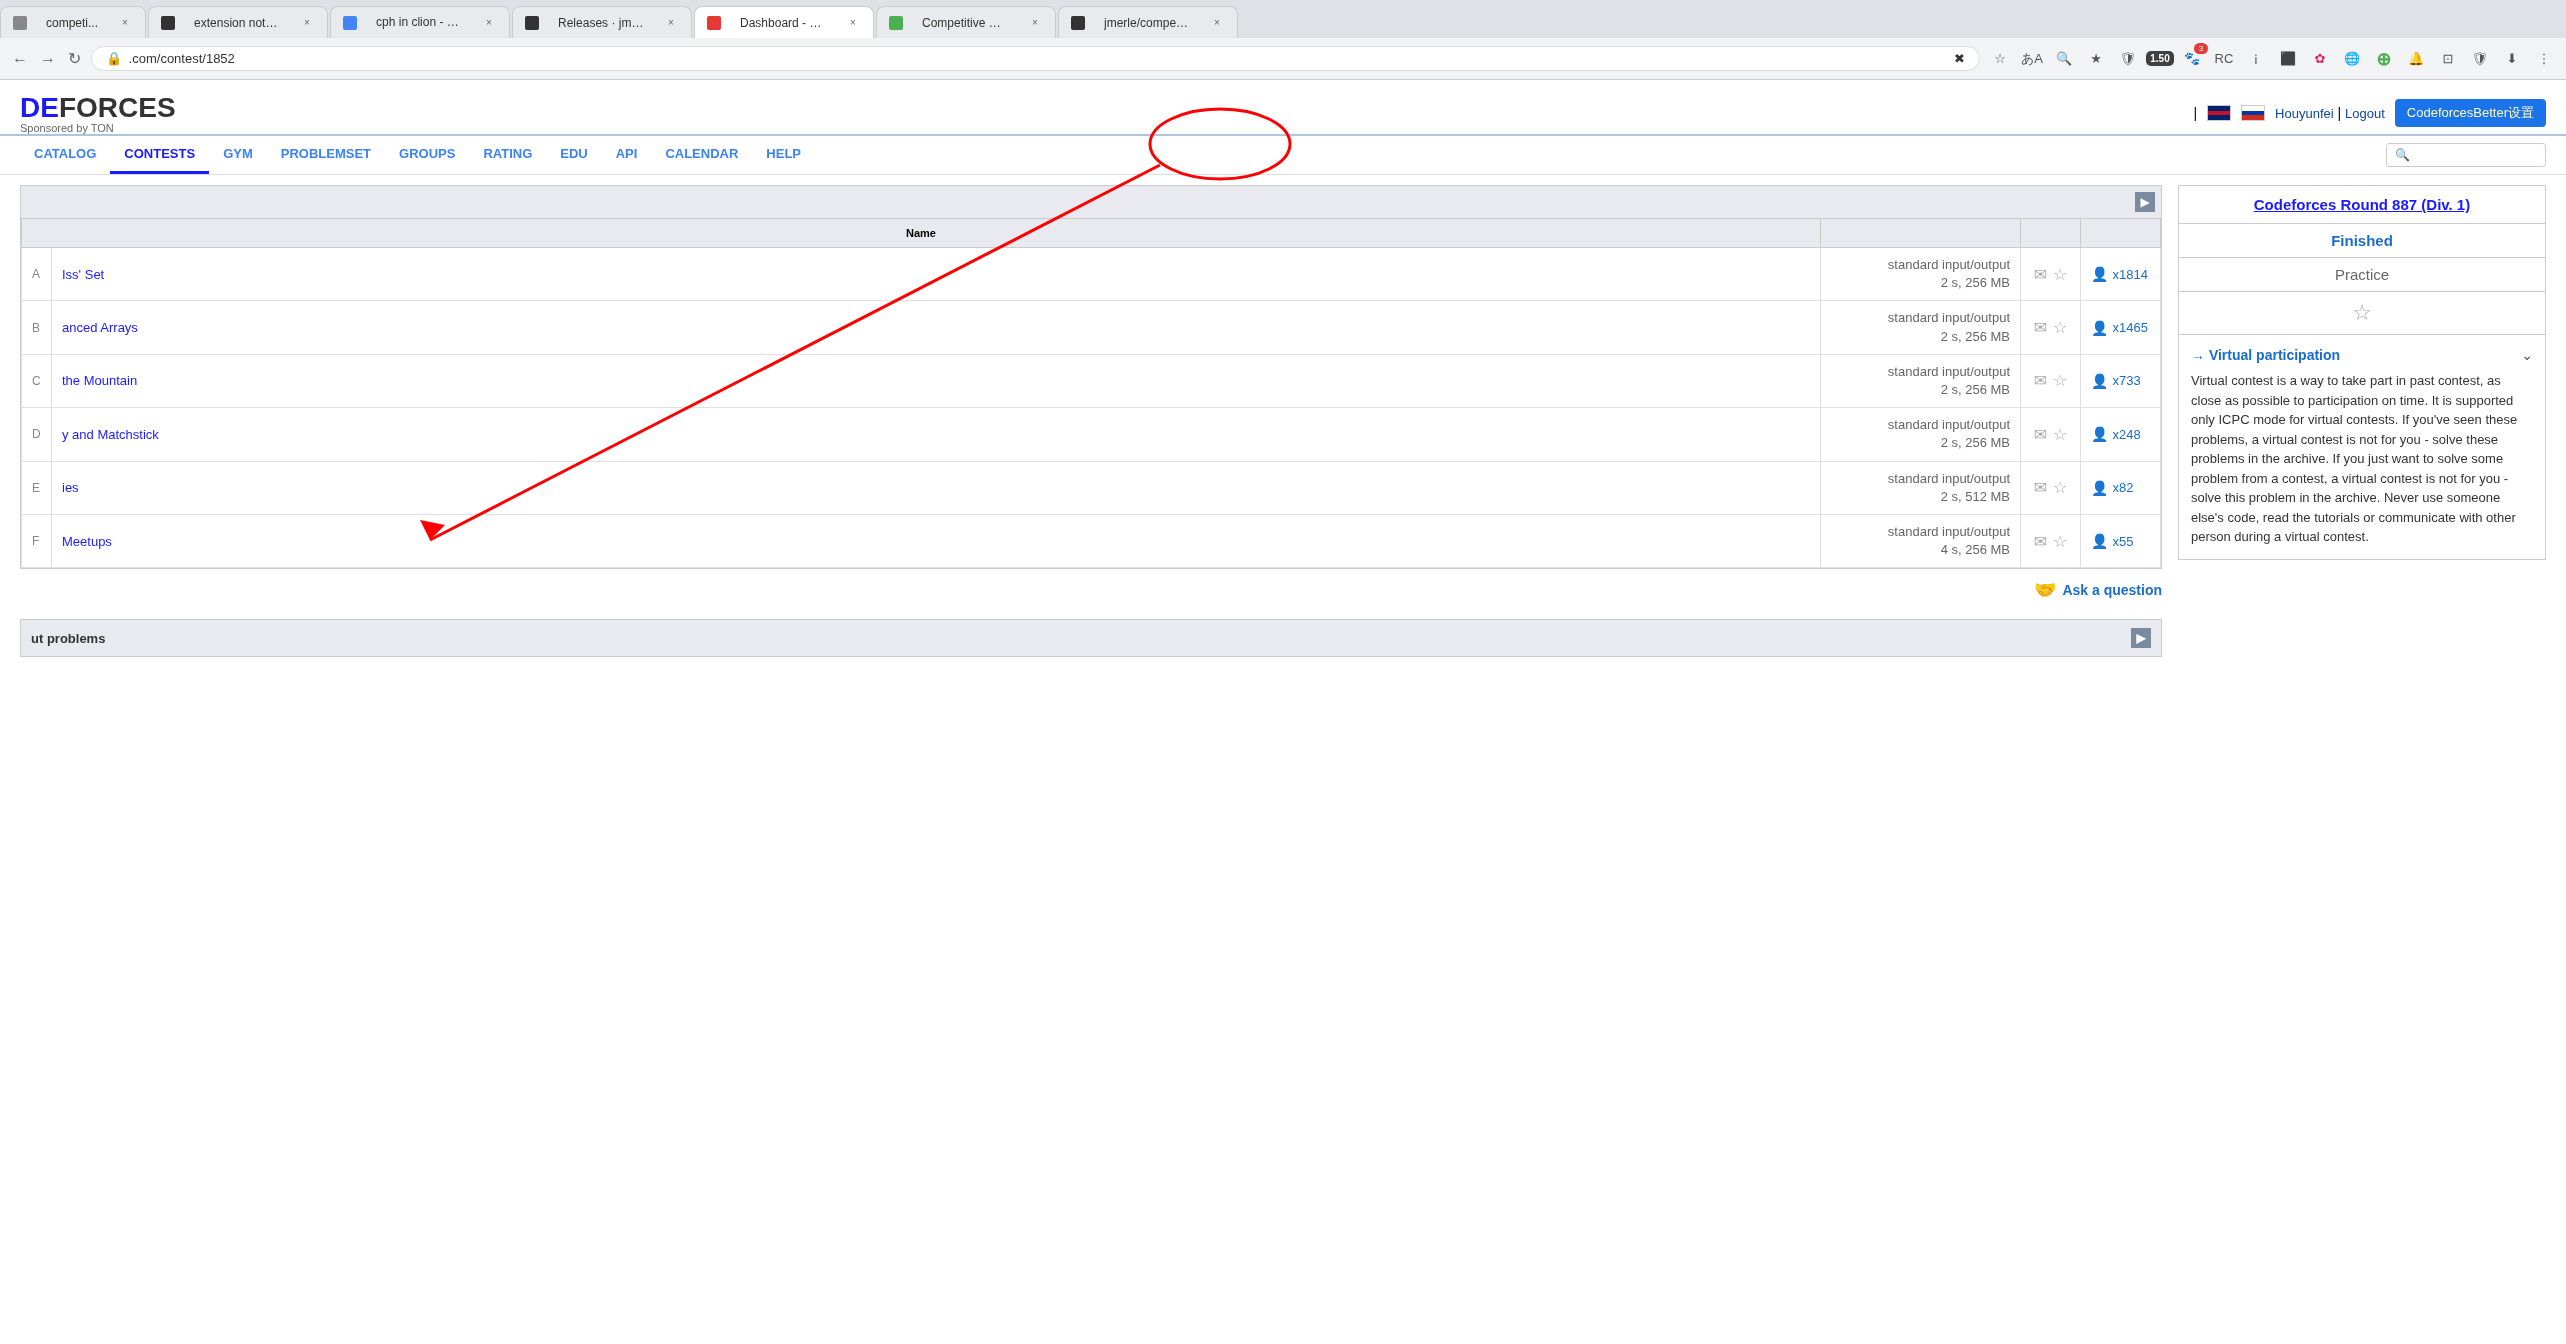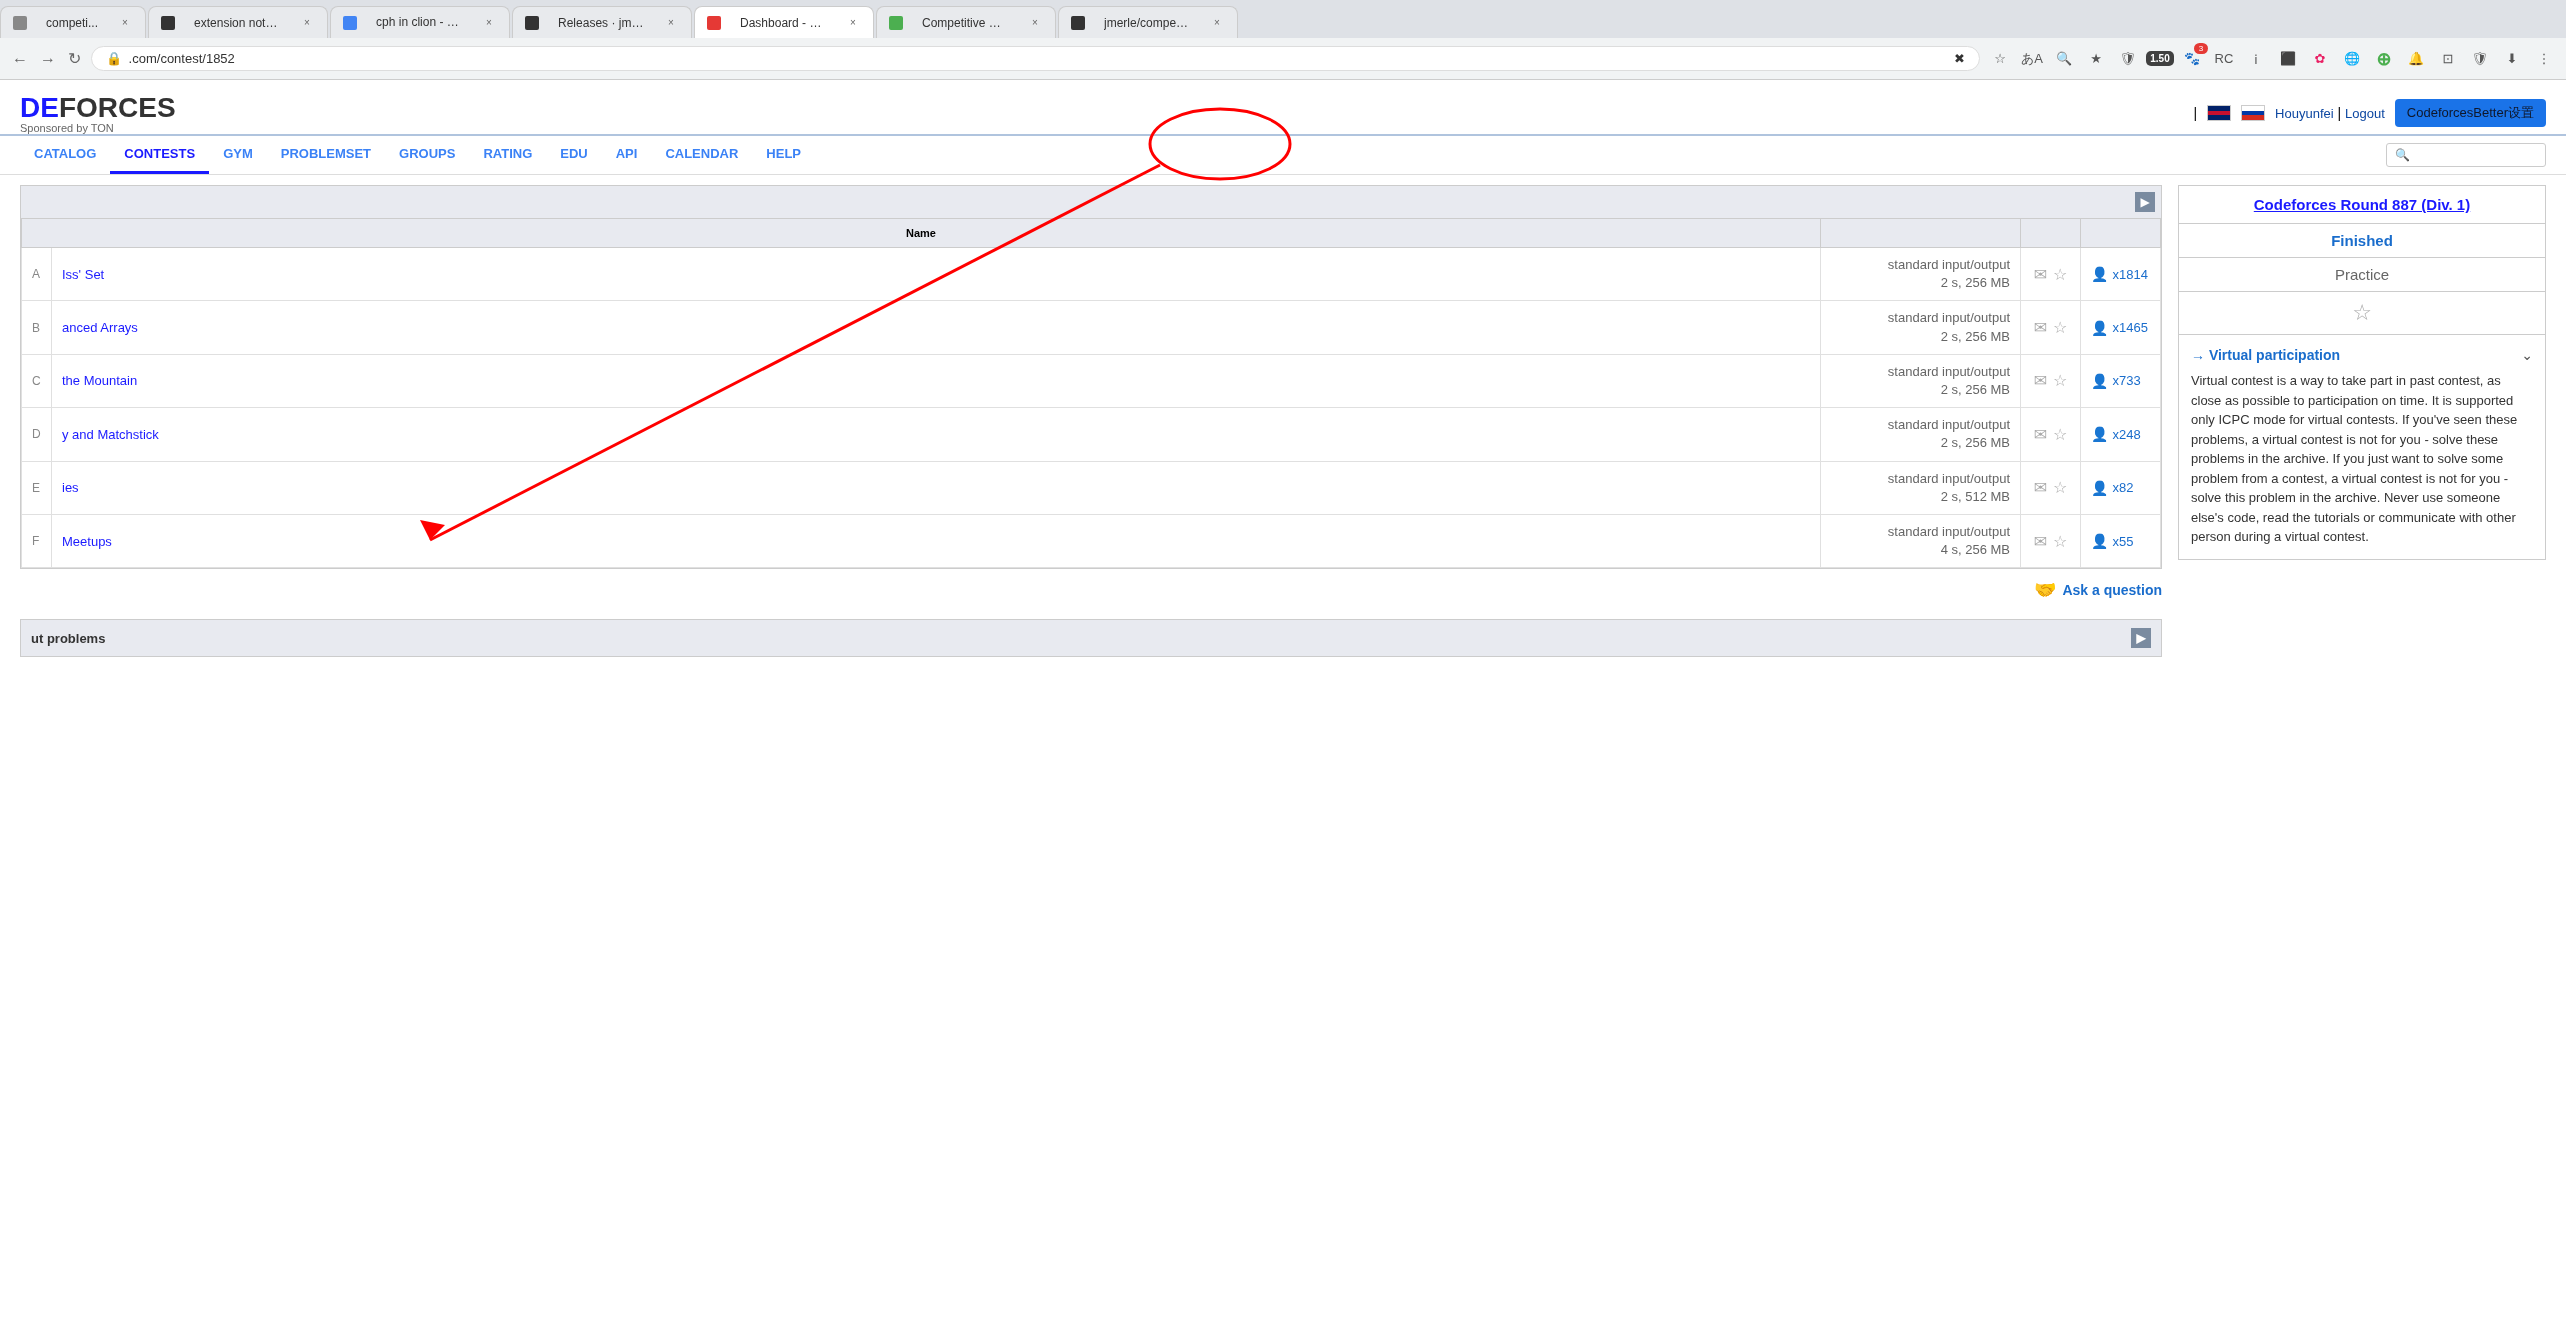--- a/index.html
+++ b/index.html
@@ -161,21 +161,21 @@
       background: linear-gradient(to bottom, #fff 0%, #fff 33%, #0039a6 33%, #0039a6 66%, #d52b1e 66%);
       border: 1px solid #ccc;
     }
     .cf-user-links a {
       color: #0d47a1;
       text-decoration: none;
       font-size: 13px;
     }
     .codeforces-better-btn {
       background: #1a73e8;
-      color: #0f172a;
+      color: #fef9c3;
       border-radius: 4px;
       padding: 5px 12px;
       font-size: 13px;
       cursor: pointer;
       white-space: nowrap;
     }
     .cf-search-box {
       border: 1px solid #ccc;
       border-radius: 3px;
       padding: 4px 8px;

